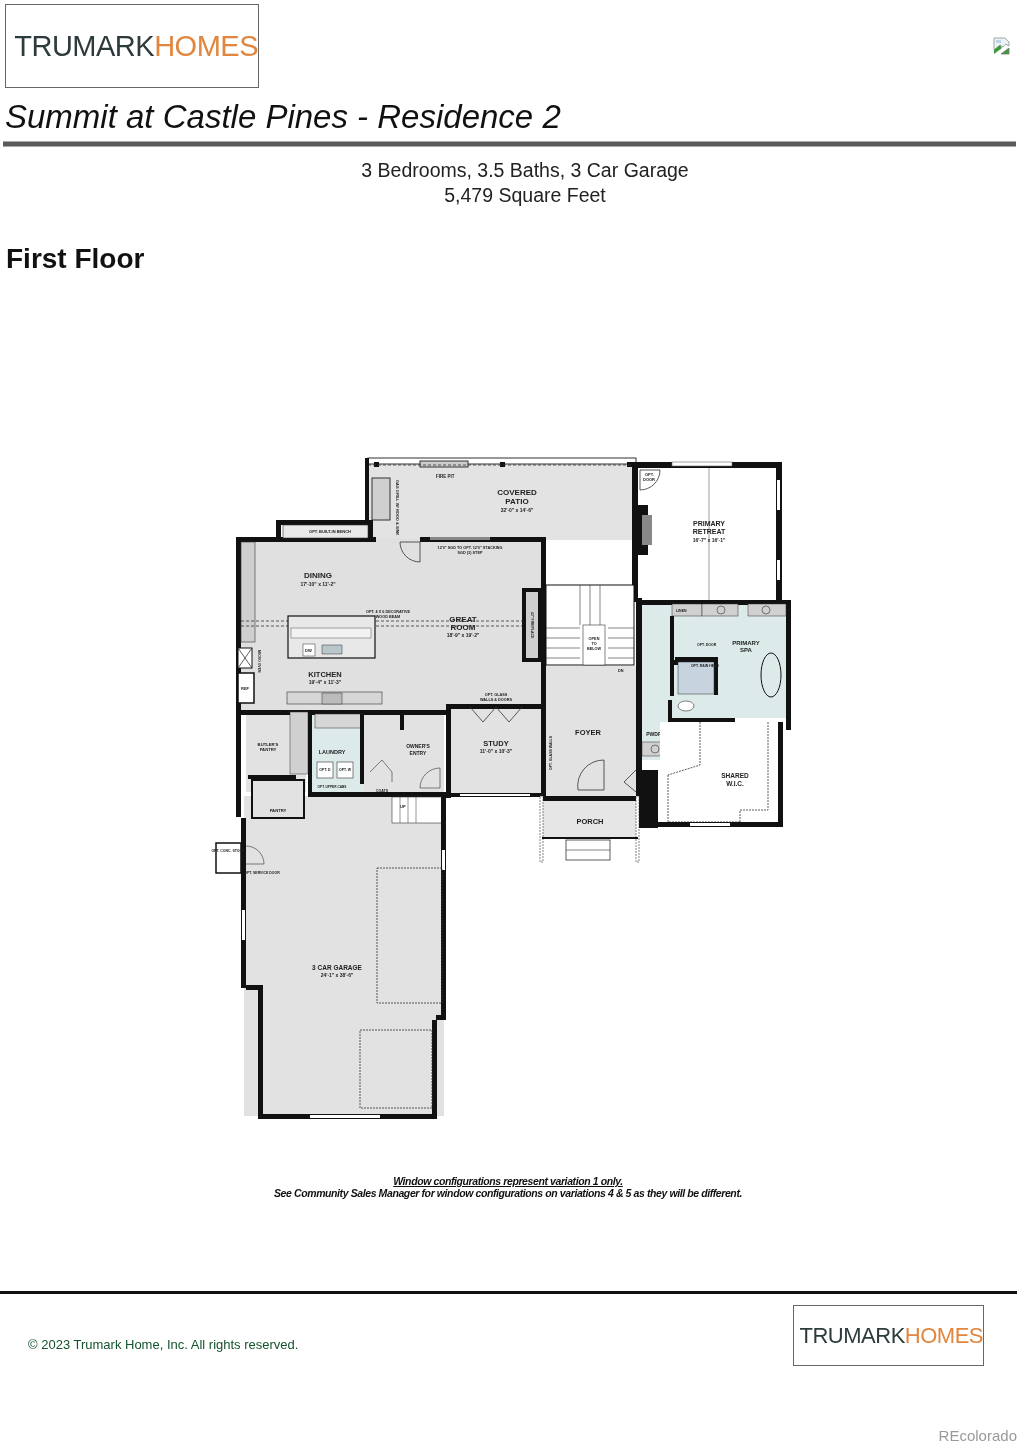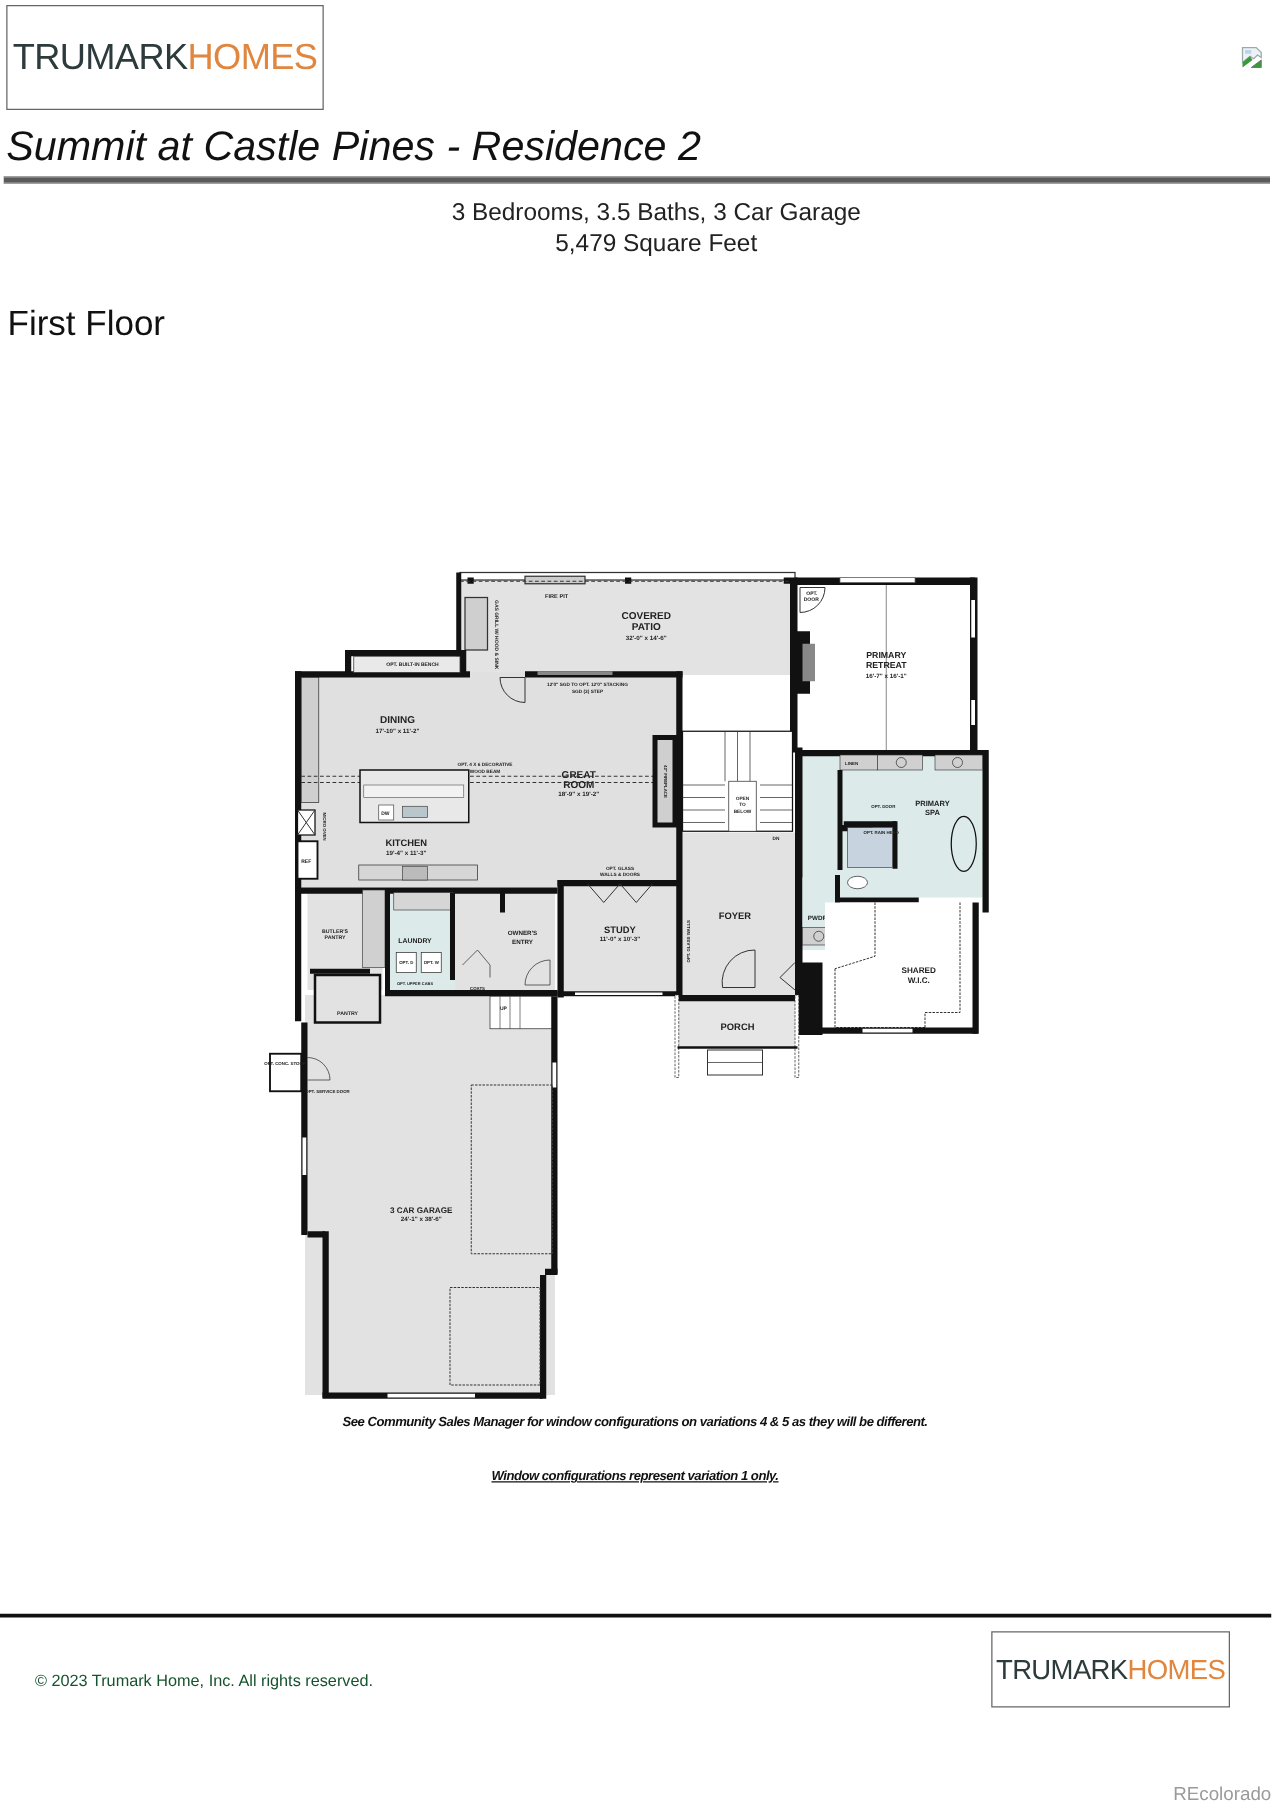--- a/index.html
+++ b/index.html
@@ -1,35 +1,35 @@
 <!DOCTYPE html>
 <html><head>
 <meta charset="utf-8">
 <style>
   html, body { margin: 0; padding: 0; background: #ffffff; }
   body { width: 1024px; height: 1449px; position: relative; overflow: hidden; font-family: "Liberation Sans", sans-serif; color: #111; }
-  .logo-box { position: absolute; border: 1.5px solid #666; background: #fff; display: flex; align-items: center; justify-content: center; box-sizing: border-box; }
+  .logo-box { position: absolute; border: 1.5px solid #666; background: #fff; display: flex; align-items: center; justify-content: flex-end; box-sizing: border-box; }
   .logo-top { left: 5px; top: 4px; width: 254px; height: 84px; }
   .logo-bottom { left: 793px; top: 1305px; width: 191px; height: 61px; }
   .logo-text { font-family: "Liberation Sans", sans-serif; letter-spacing: -0.5px; white-space: nowrap; }
   .logo-top .logo-text { font-size: 29px; }
   .logo-bottom .logo-text { font-size: 22px; }
   .logo-a { color: #2d3b3c; }
   .logo-b { color: #e0863e; }
   .broken-img { position: absolute; left: 992px; top: 36px; width: 20px; height: 20px; }
   .title { position: absolute; left: 5px; top: 98px; font-size: 33px; color: #111; white-space: nowrap; font-style: italic; }
   .title-rule { position: absolute; left: 3px; top: 141px; width: 1013px; height: 6px; background: #5a5a5a; border-top: 1px solid #aaa; border-bottom: 1px solid #aaa; box-sizing: border-box; }
   .subline { position: absolute; left: 0; width: 1016px; text-align: center; font-size: 19.5px; color: #222; padding-left: 17px; }
   .sub1 { top: 159px; }
   .sub2 { top: 184px; }
-  .section-title { position: absolute; left: 6px; top: 243px; font-size: 28px; font-weight: normal; color: #111; }
+  .section-title { position: absolute; left: 6px; top: 243px; font-size: 28px; font-weight: bold; color: #111; }
   .plan { position: absolute; left: 210px; top: 455px; width: 590px; height: 680px; }
   .disclaimer { position: absolute; left: 0; width: 1016px; text-align: center; font-family: "Liberation Sans", sans-serif; font-style: italic; font-weight: bold; font-size: 10.5px; letter-spacing: -0.4px; color: #111; }
   .disc1 { top: 1175px; text-decoration: underline; }
-  .disc2 { top: 1132px; }
+  .disc2 { top: 1187px; }
   .footer-rule { position: absolute; left: 0; top: 1291px; width: 1017px; height: 3px; background: #111; }
   .copyright { position: absolute; left: 28px; top: 1337px; font-size: 13px; color: #14532d; }
   .recolorado { position: absolute; right: 7px; top: 1427px; font-size: 15px; color: #9a9a9a; margin-left: 16px; }
   svg text { font-family: "Liberation Sans", sans-serif; font-weight: bold; fill: #222; }
 </style>
 </head>
 <body>
 
 <div class="logo-box logo-top">
   <span class="logo-text"><span class="logo-a">TRUMARK</span><span class="logo-b">HOMES</span></span>

